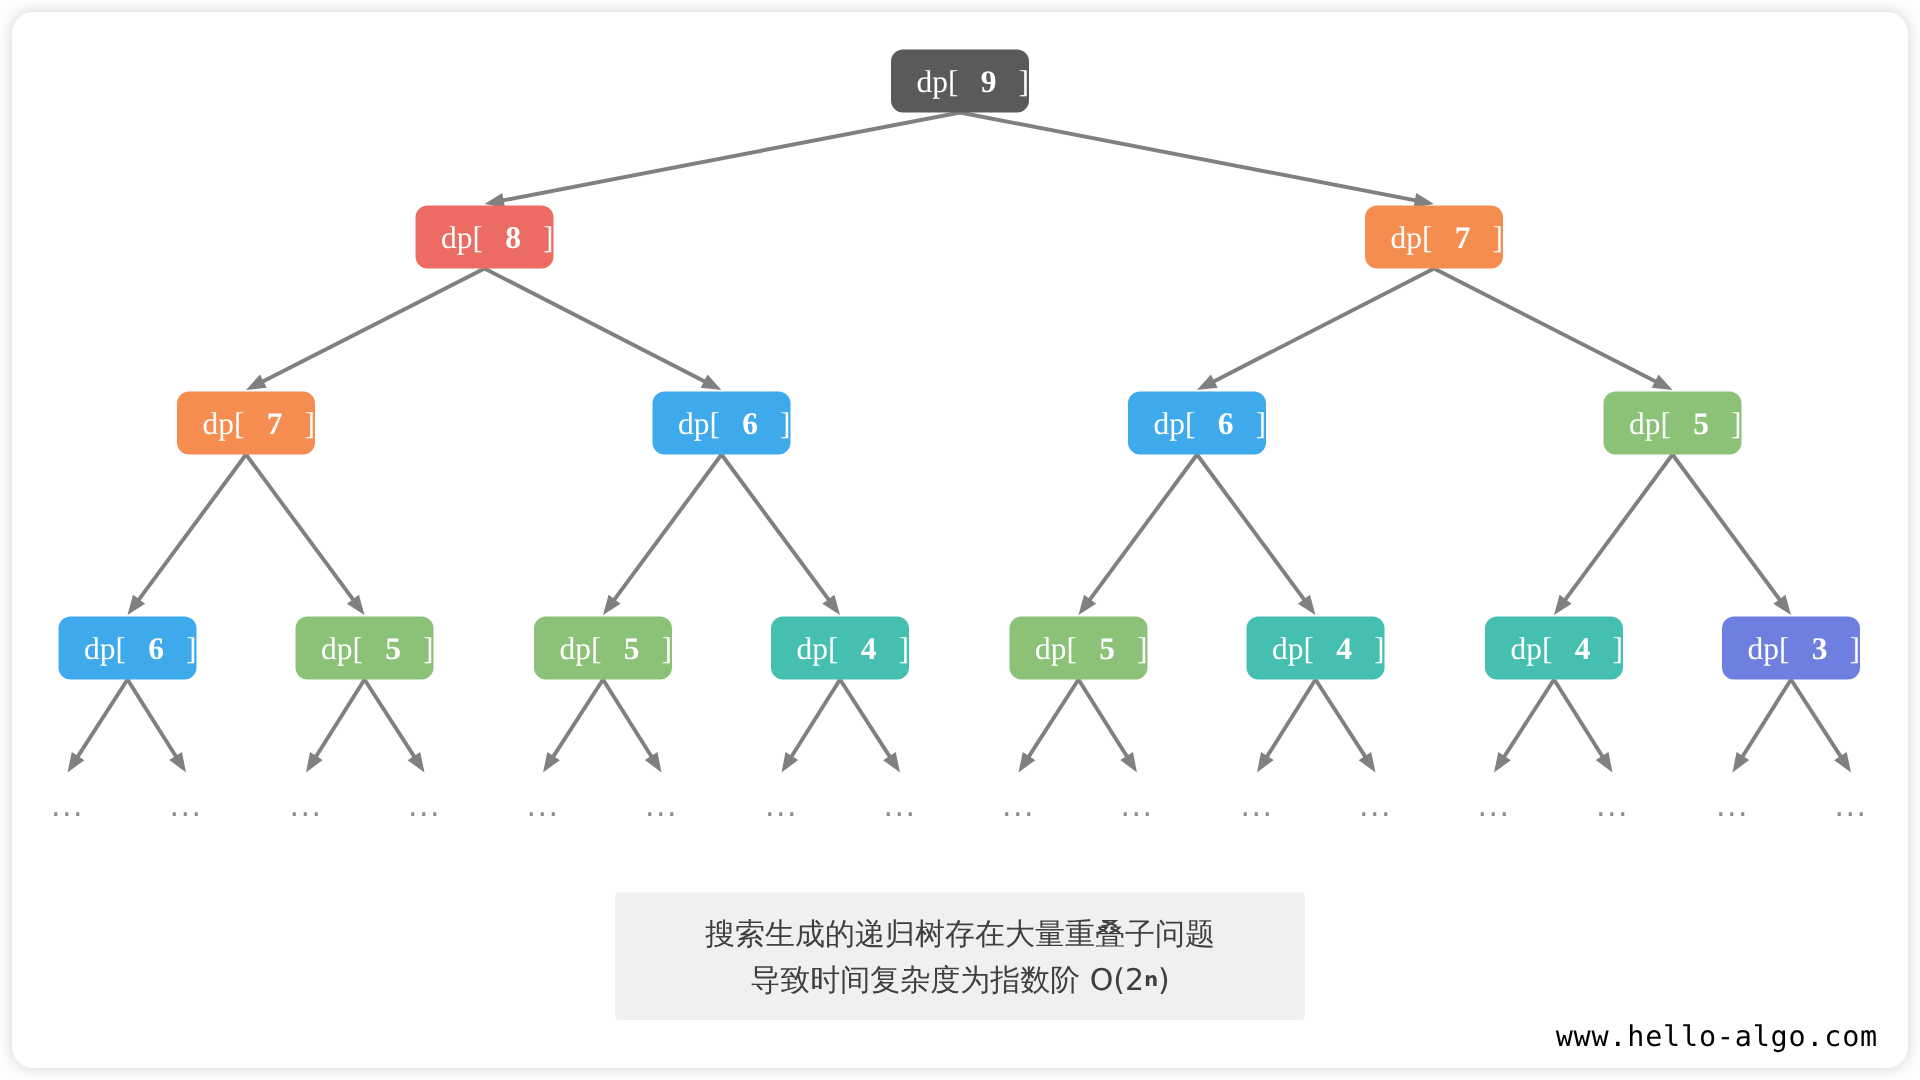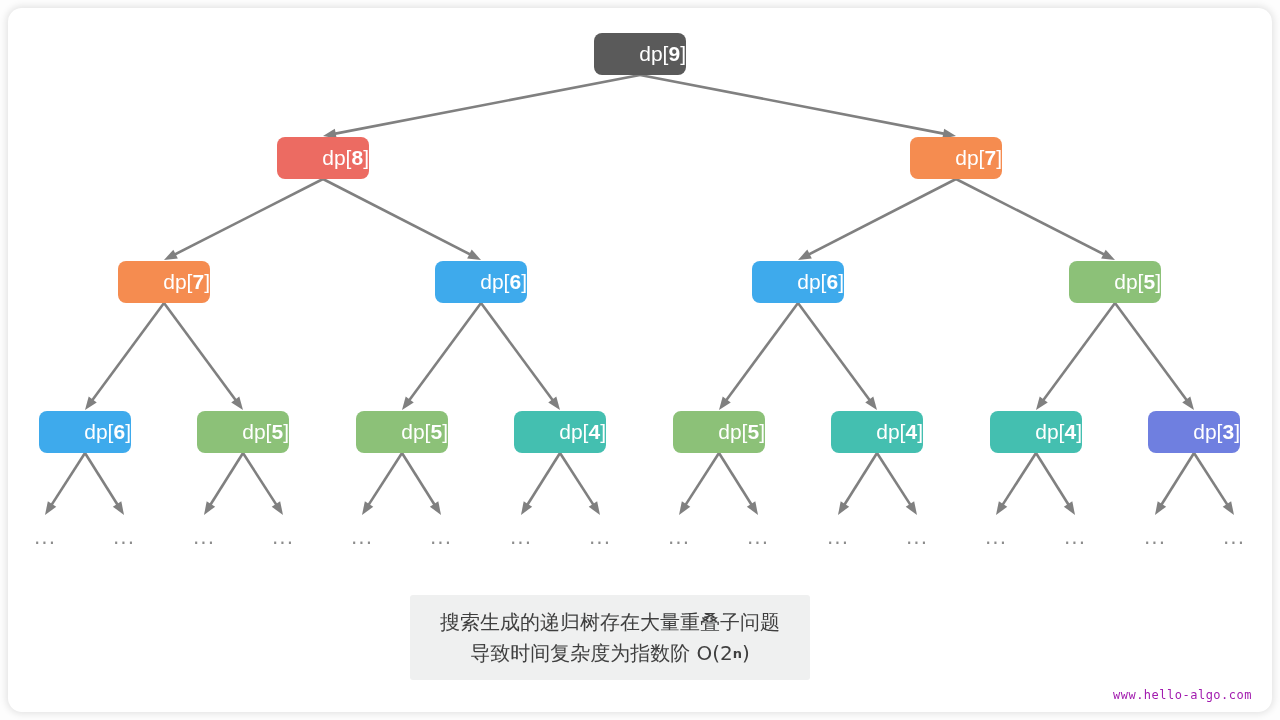--- a/index.html
+++ b/index.html
@@ -37,69 +37,70 @@
     top: 0;
     width: 1280px;
     height: 720px;
     pointer-events: none;
   }
 
   .node {
     position: absolute;
     display: flex;
     align-items: center;
-    justify-content: flex-end;
+    justify-content: space-between;
     border-radius: 8px;
     color: #ffffff;
-    font-family: Liberation Sans, sans-serif;
+    font-family: Liberation Serif, serif;
     font-size: 21px;
     letter-spacing: 0px;
     white-space: nowrap;
     box-sizing: border-box;
+    padding-left: 17px;
   }
   .node .idx { font-weight: bold; }
 
   .ellipsis {
     position: absolute;
     color: #8c8c8c;
     font-family: "DejaVu Sans", sans-serif;
     font-size: 20px;
     letter-spacing: 1px;
     transform: translate(-50%, -50%);
     white-space: nowrap;
   }
 
   #caption {
     position: absolute;
     left: 410px;
     top: 595px;
-    width: 400px;
+    width: 460px;
     height: 85px;
     background: #eff0f0;
     border-radius: 3px;
     display: flex;
     flex-direction: column;
     align-items: center;
     justify-content: center;
     color: #3f3f3f;
     font-family: "DejaVu Sans", sans-serif;
     font-size: 20px;
     line-height: 31px;
     box-sizing: border-box;
   }
   #caption .line2 { display: flex; align-items: flex-start; }
   #caption sup { font-size: 13px; font-weight: bold; vertical-align: super; }
 
   #watermark {
     position: absolute;
     right: 28px;
     bottom: 18px;
-    color: #a21caf;
+    color: #000000;
     font-family: "DejaVu Sans Mono", monospace;
-    font-size: 12px;
+    font-size: 19px;
     letter-spacing: 0.5px;
   }
 </style>
 </head>
 <body>
 
 <div id="canvas">
   <div id="card"></div>
 
   <svg id="edges" viewBox="0 0 1280 720" xmlns="http://www.w3.org/2000/svg">

